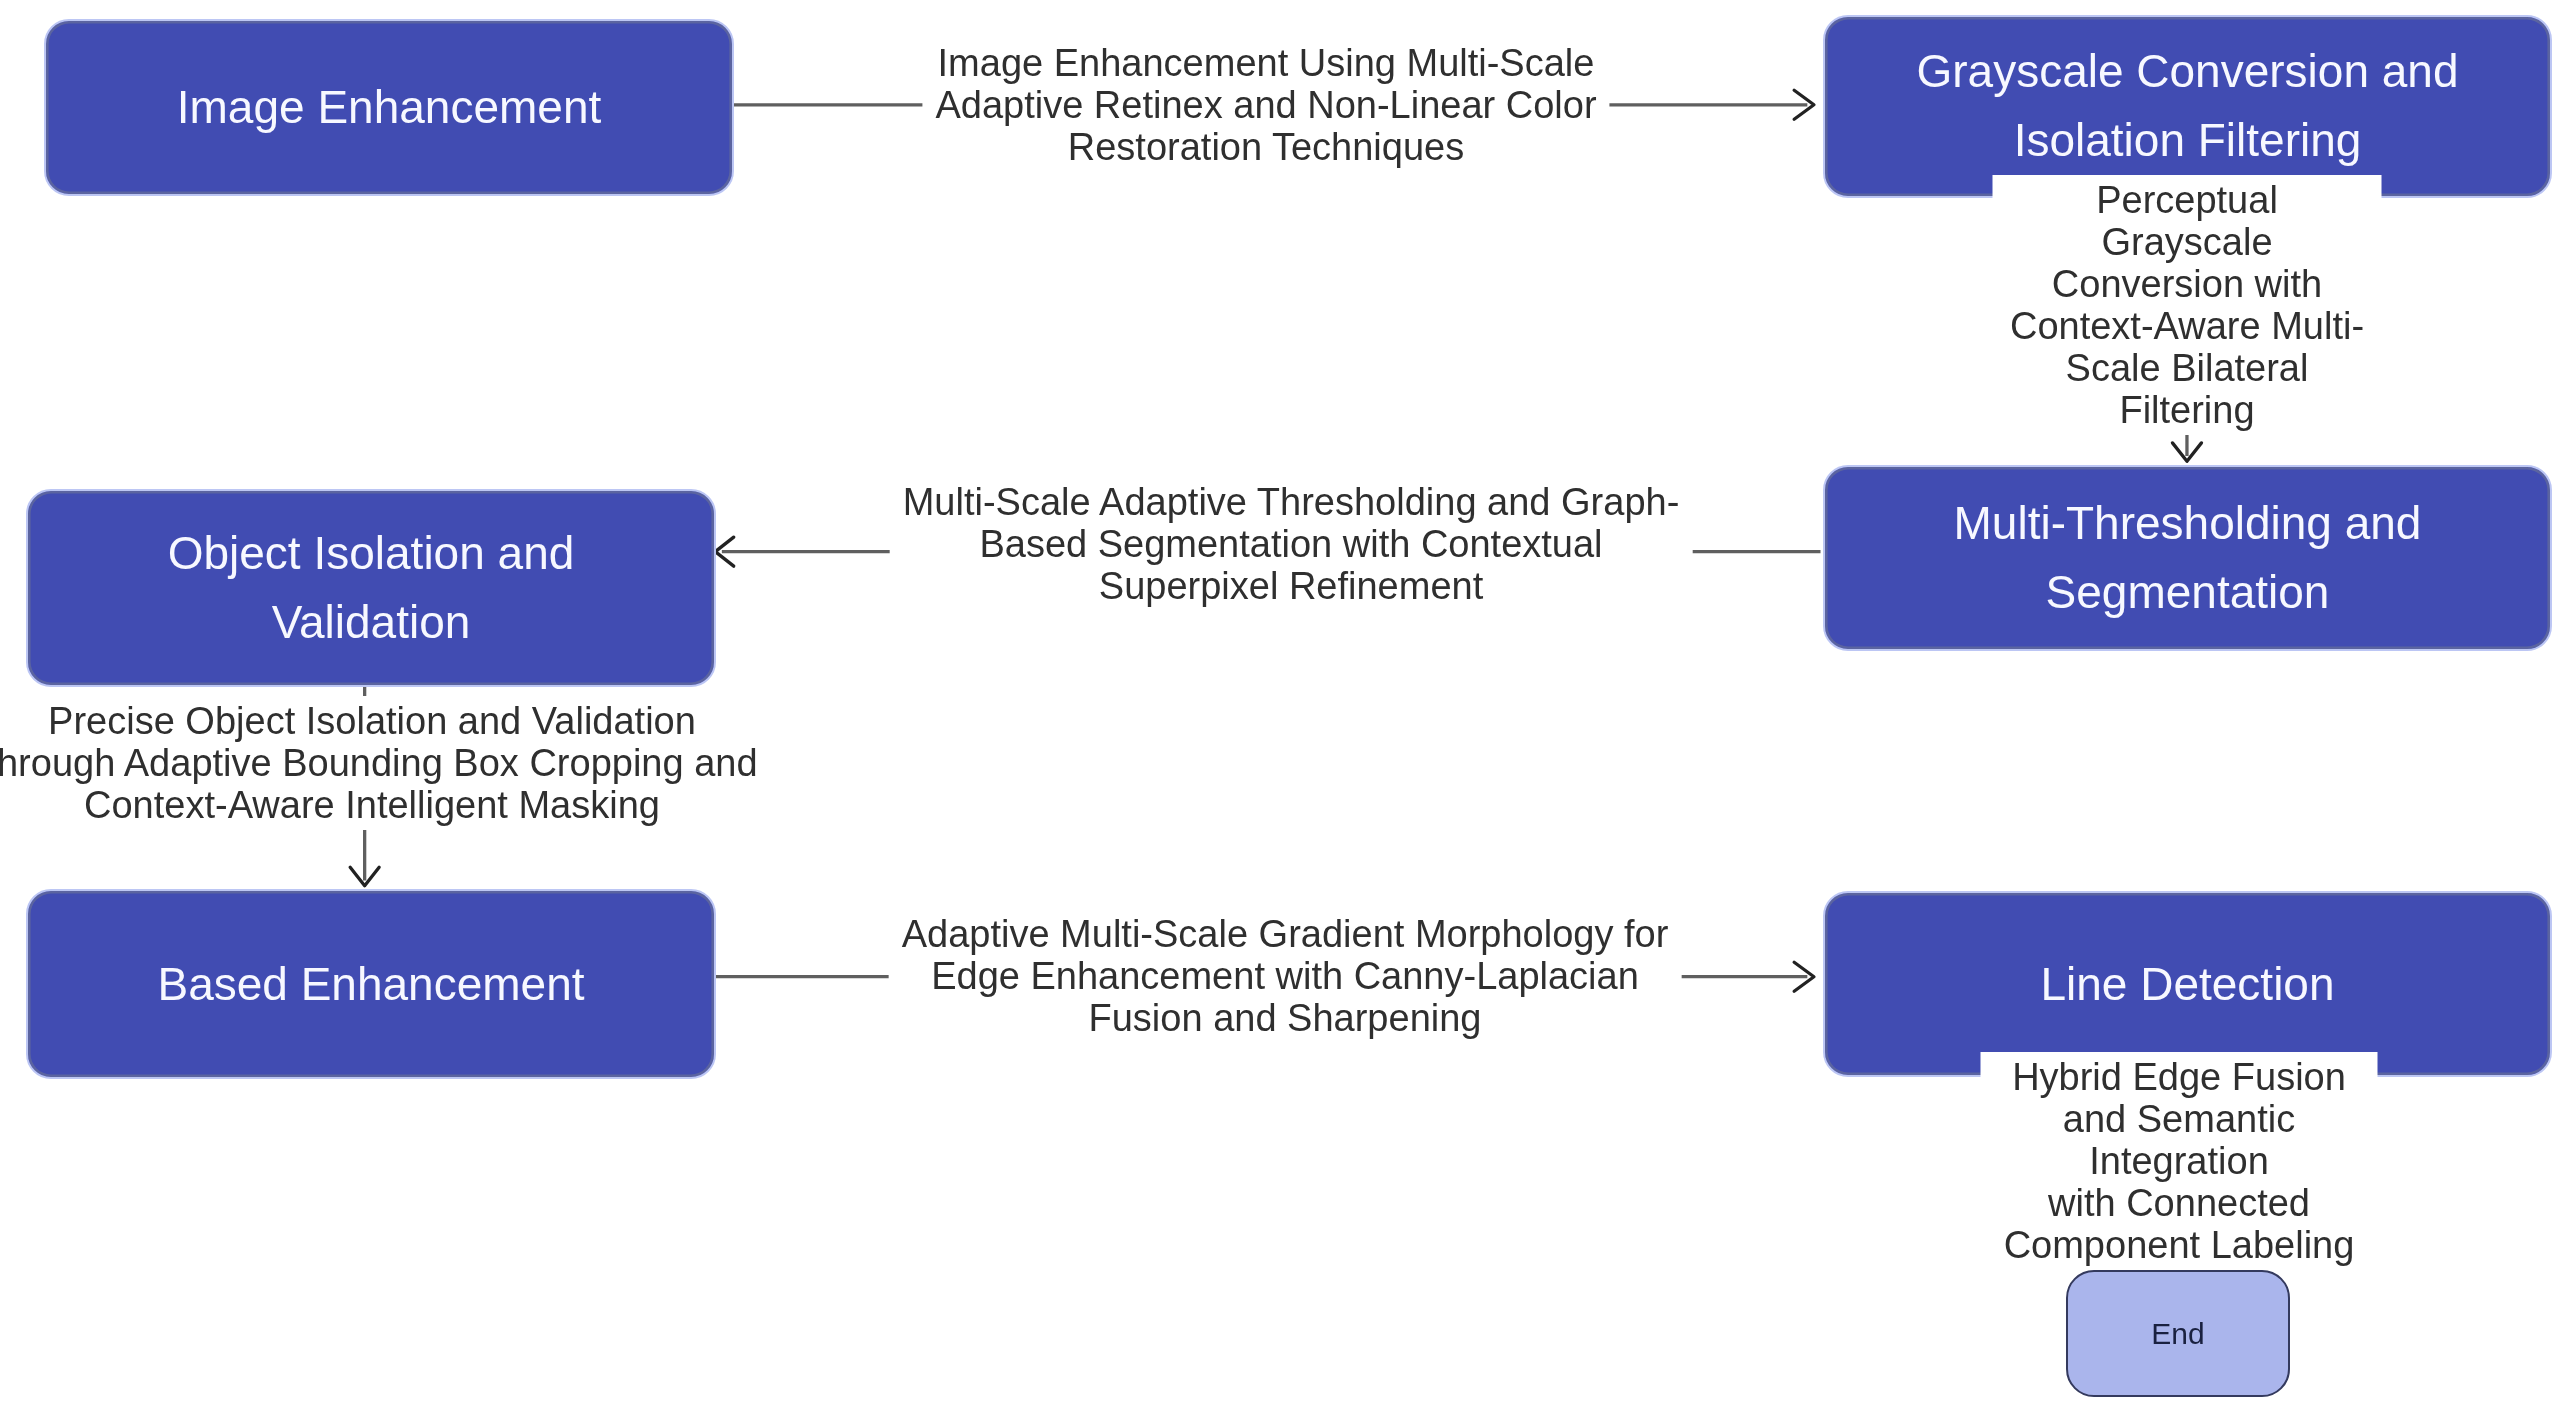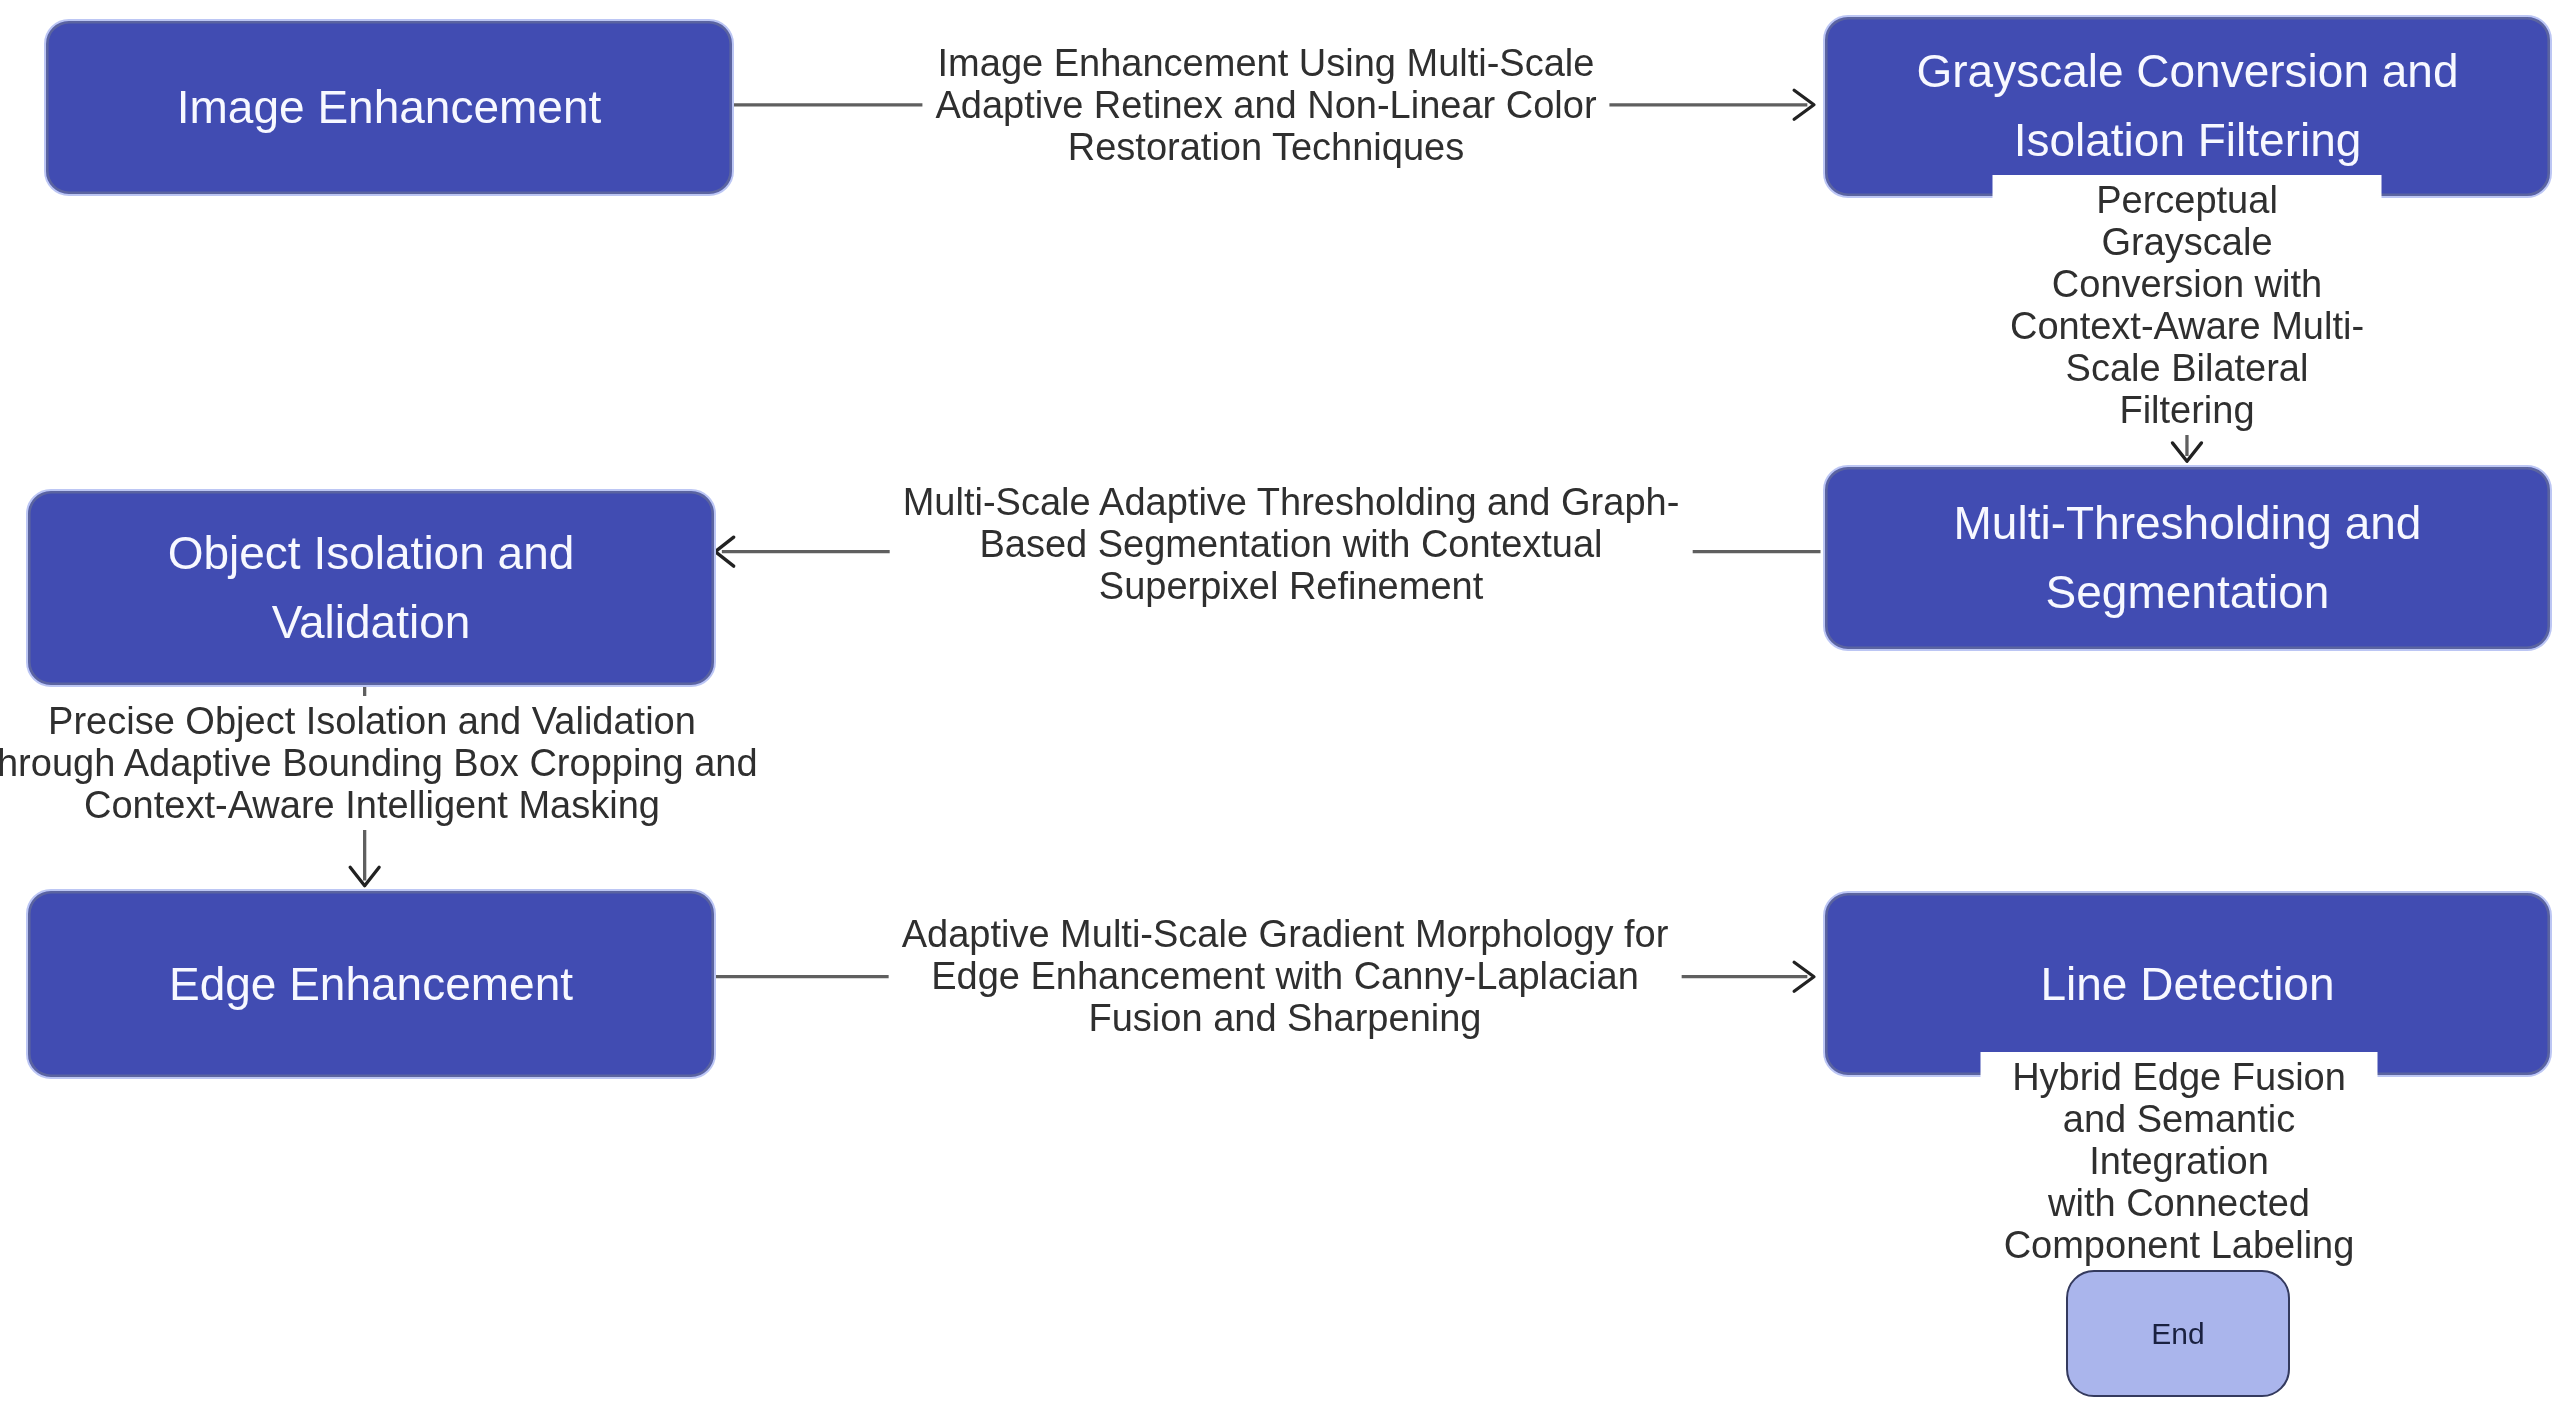--- a/index.html
+++ b/index.html
@@ -97,21 +97,21 @@
     <span>Multi-Thresholding and
 Segmentation</span>
   </div>
 
   <div class="node" style="left:26px;top:489px;width:686px;height:194px;">
     <span>Object Isolation and
 Validation</span>
   </div>
 
   <div class="node" style="left:26px;top:889px;width:686px;height:186px;">
-    <span>Edge Enhancement</span>
+    <span>Based Enhancement</span>
   </div>
 
   <div class="node" style="left:1823px;top:891px;width:725px;height:182px;">
     <span>Line Detection</span>
   </div>
 
   <div class="node-end" style="left:2066px;top:1270px;width:220px;height:123px;">
     <span>End</span>
   </div>
 

